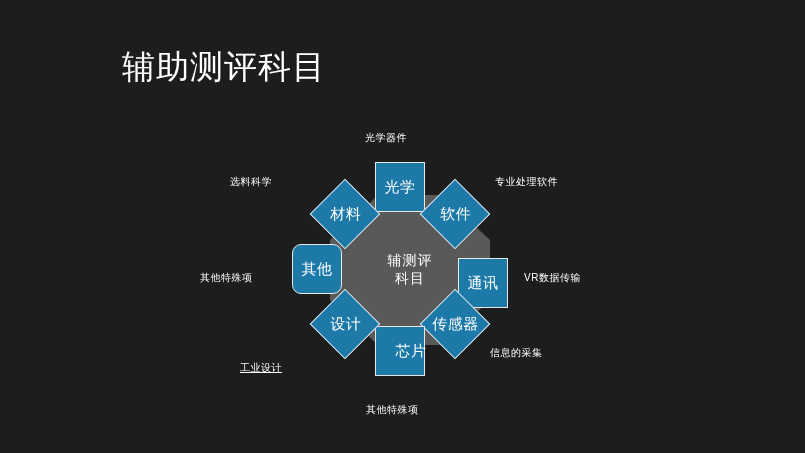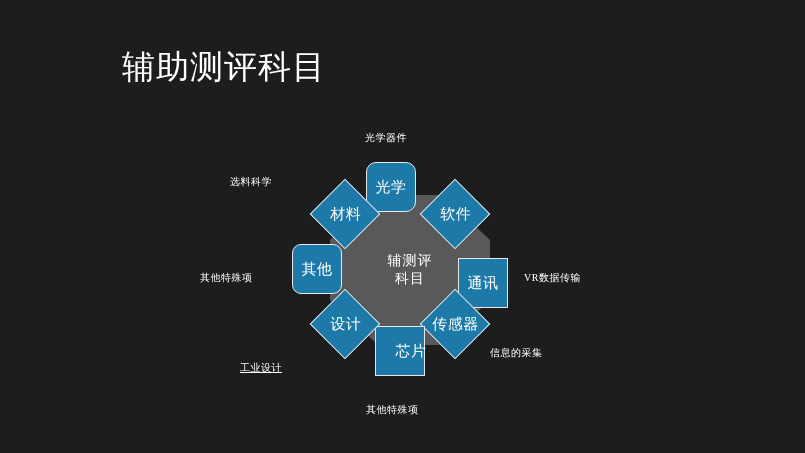--- a/index.html
+++ b/index.html
@@ -37,38 +37,38 @@
     background:#1d7aa8;border:1px solid #e8e8e8;
     display:flex;align-items:center;justify-content:center;
     box-sizing:border-box;
   }
   .node .ntext{
     color:#ffffff;font-size:15px;white-space:nowrap;letter-spacing:0.5px;
   }
   .node.diag{transform:rotate(-45deg);}
   .node.diag .ntext{transform:rotate(45deg);}
 
-  .n-top    {left:186px;top:52px;border-radius:10px;}
+  .n-top    {left:195px;top:52px;}
   .n-tr     {left:250px;top:79px;}
   .n-right  {left:278px;top:148px;}
   .n-br     {left:250px;top:189px;}
   .n-bottom {left:195px;top:216px;padding-left:22px;}
   .n-bl     {left:140px;top:189px;}
   .n-left   {left:112px;top:134px;border-radius:9px;}
   .n-tl     {left:140px;top:79px;}
 
   
   .cap{
     position:absolute;color:#ffffff;font-size:10px;white-space:nowrap;
     letter-spacing:0.5px;
   }
   .cap.u{text-decoration:underline;}
   .c-top    {left:185px;top:21px;}
   .c-tr     {left:315px;top:65px;}
-  .c-right  {left:344px;top:161px;font-family:Liberation Serif, serif;}
+  .c-right  {left:344px;top:161px;}
   .c-br     {left:310px;top:236px;}
   .c-bottom {left:186px;top:293px;}
   .c-bl     {left:60px;top:251px;text-align:center;}
   .c-left   {left:20px;top:161px;}
   .c-tl     {left:50px;top:65px;}
 </style>
 </head>
 <body>
 
 <div id="slide">
@@ -101,20 +101,21 @@
       <span class="ntext">设计</span>
     </div>
     <div class="node n-left">
       <span class="ntext">其他</span>
     </div>
     <div class="node diag n-tl">
       <span class="ntext">材料</span>
     </div>
 
     <div class="cap c-top">光学器件</div>
+    <div class="cap c-tr">专业处理软件</div>
     <div class="cap c-right">VR数据传输</div>
     <div class="cap c-br">信息的采集</div>
     <div class="cap c-bottom">其他特殊项</div>
     <div class="cap c-bl u">工业设计</div>
     <div class="cap c-left">其他特殊项</div>
     <div class="cap c-tl">选料科学</div>
 
   </div>
 </div>
 

